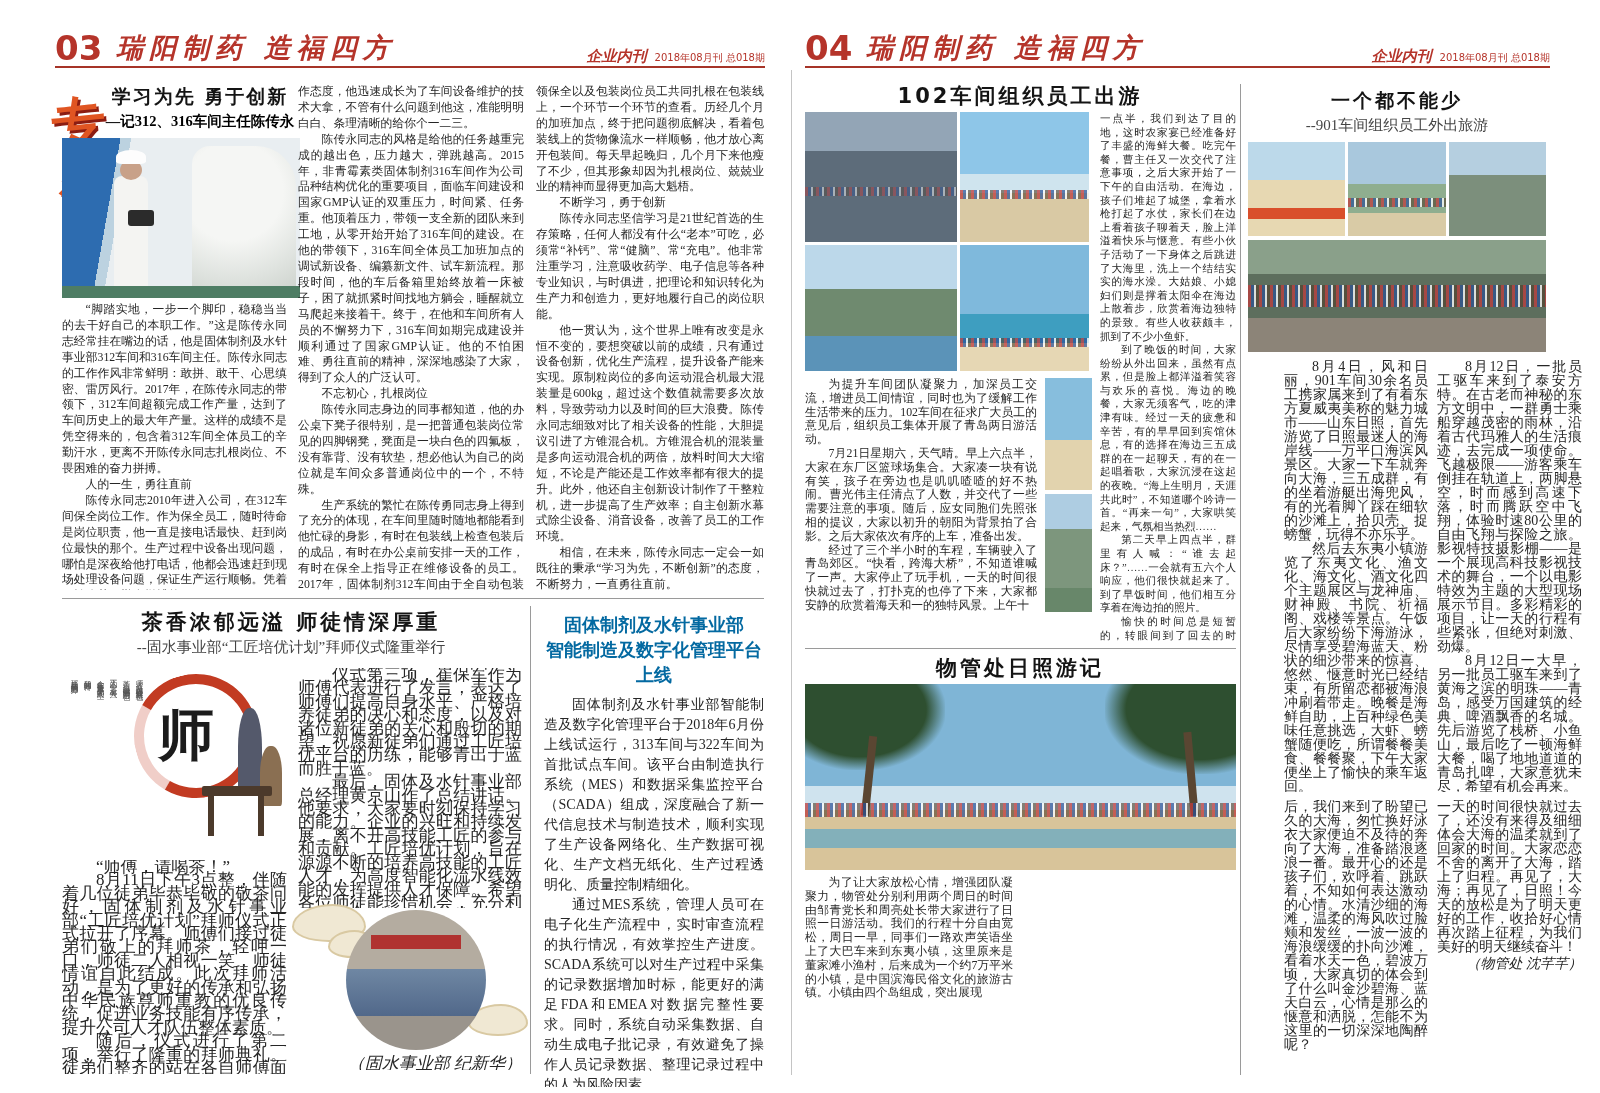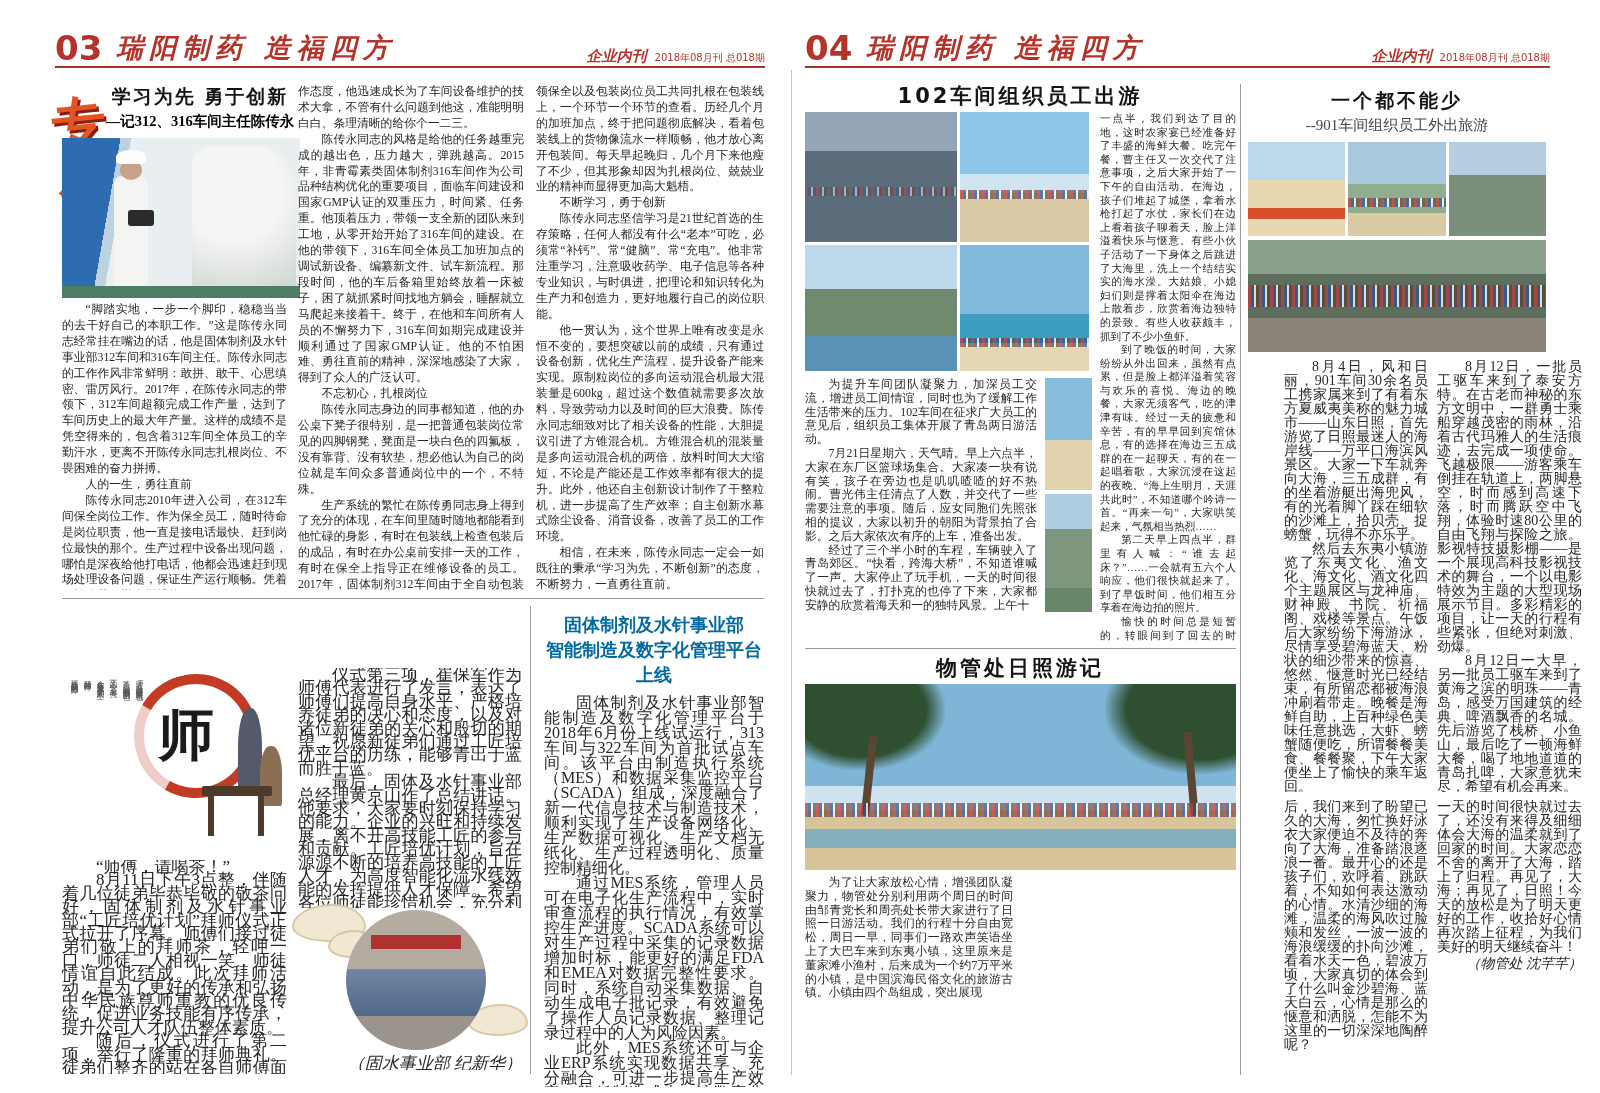--- a/index.html
+++ b/index.html
@@ -25,21 +25,21 @@
   .t-sub{font:15px "Liberation Serif",serif;color:#444;text-align:center;margin:2px 0 0 0;}
   .t-mes{font:bold 18px "DejaVu Sans",sans-serif;color:#0369a1;text-align:center;line-height:25px;margin:0 0 8px 0;}
   
   .bodytxt{text-align:justify;overflow:hidden;}
   .bodytxt p{margin:0;text-indent:2em;}
   .bodytxt p.cont{text-indent:0;}
   .bodytxt p.sub{font-weight:normal;}
   .bodytxt p.byline{text-align:right;text-indent:0;padding-top:3px;font-style:italic;}
   .fs12{font-size:11.8px;line-height:15.9px;}
   .fs11{font-size:17px;line-height:13.4px;}
-  .fsmes{font-size:16px;line-height:15px;}
+  .fsmes{font-size:14px;line-height:20px;}
   .fsp4{font-size:11.8px;line-height:13.8px;}
   .fssm{font-size:10.6px;line-height:13.6px;}
   .fsr{font-size:14px;line-height:14px;margin-left:36px;}
   
   .ph{position:absolute;overflow:hidden;background:#d8d8d8;}
   .ph div{position:absolute;}
   .collage{display:grid;grid-template-columns:152px 129px;grid-template-rows:130px 126px;gap:3px;}
   .tile{position:relative;overflow:hidden;}
   .crowdband{position:absolute;left:0;right:0;height:9px;
      background:repeating-linear-gradient(90deg,rgba(190,60,60,.75) 0 3px,rgba(40,80,150,.7) 3px 6px,rgba(250,250,250,.8) 6px 8px,rgba(80,60,40,.6) 8px 11px);}
@@ -105,20 +105,24 @@
       <p class="cont">领保全以及包装岗位员工共同扎根在包装线上，一个环节一个环节的查看。历经几个月的加班加点，终于把问题彻底解决，看着包装线上的货物像流水一样顺畅，他才放心离开包装间。每天早起晚归，几个月下来他瘦了不少，但其形象却因为扎根岗位、兢兢业业的精神而显得更加高大魁梧。</p>
       <p class="sub">不断学习，勇于创新</p>
       <p>陈传永同志坚信学习是21世纪首选的生存策略，任何人都没有什么“老本”可吃，必须常“补钙”、常“健脑”、常“充电”。他非常注重学习，注意吸收药学、电子信息等各种专业知识，与时俱进，把理论和知识转化为生产力和创造力，更好地履行自己的岗位职能。</p>
       <p>他一贯认为，这个世界上唯有改变是永恒不变的，要想突破以前的成绩，只有通过设备创新，优化生产流程，提升设备产能来实现。原制粒岗位的多向运动混合机最大混装量是600kg，超过这个数值就需要多次放料，导致劳动力以及时间的巨大浪费。陈传永同志细致对比了相关设备的性能，大胆提议引进了方锥混合机。方锥混合机的混装量是多向运动混合机的两倍，放料时间大大缩短，不论是产能还是工作效率都有很大的提升。此外，他还自主创新设计制作了干整粒机，进一步提高了生产效率；自主创新水幕式除尘设备、消音设备，改善了员工的工作环境。</p>
       <p>相信，在未来，陈传永同志一定会一如既往的秉承“学习为先，不断创新”的态度，不断努力，一直勇往直前。</p>
     </div>
 
   <div class="rule-g" style="left:62px;top:598px;width:702px;height:1px;"></div>
   <div class="rule-g" style="left:530px;top:606px;width:1px;height:468px;"></div>
 
+  <div class="abs" style="left:62px;top:608px;width:458px;">
+    <h2 class="t-big">茶香浓郁远溢  师徒情深厚重</h2>
+    <h3 class="t-sub">--固水事业部“工匠培优计划”拜师仪式隆重举行</h3>
+  </div>
   <div class="illus" style="position:absolute;left:62px;top:668px;width:225px;height:186px;">
     <div class="verse">
         <span>师者 所以传道授业解惑也</span>
         <span>茶香 所以浸润解渴润思也</span>
         <span>人的一生 总有一些人</span>
         <span>会在你生命里点亮了你的人生</span>
         <span>我们的师傅</span>
         <span>那就是我们的恩师</span>
       </div>
     <div class="ring"></div>

